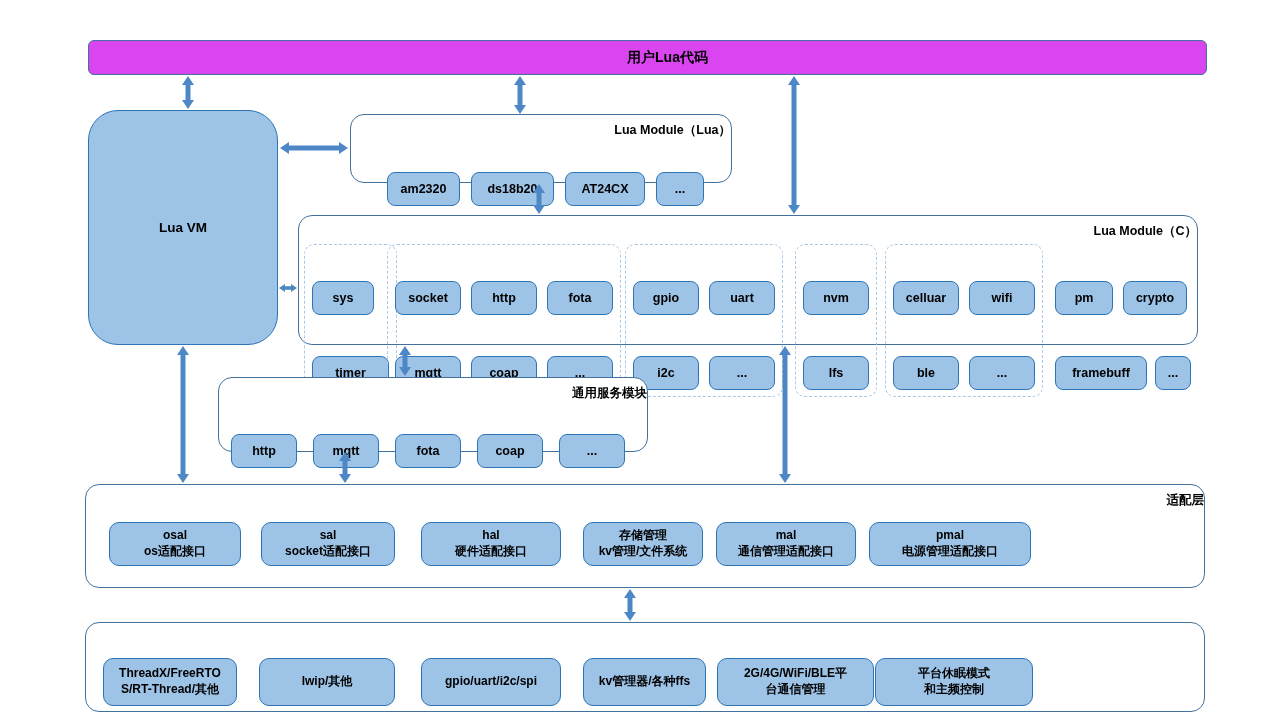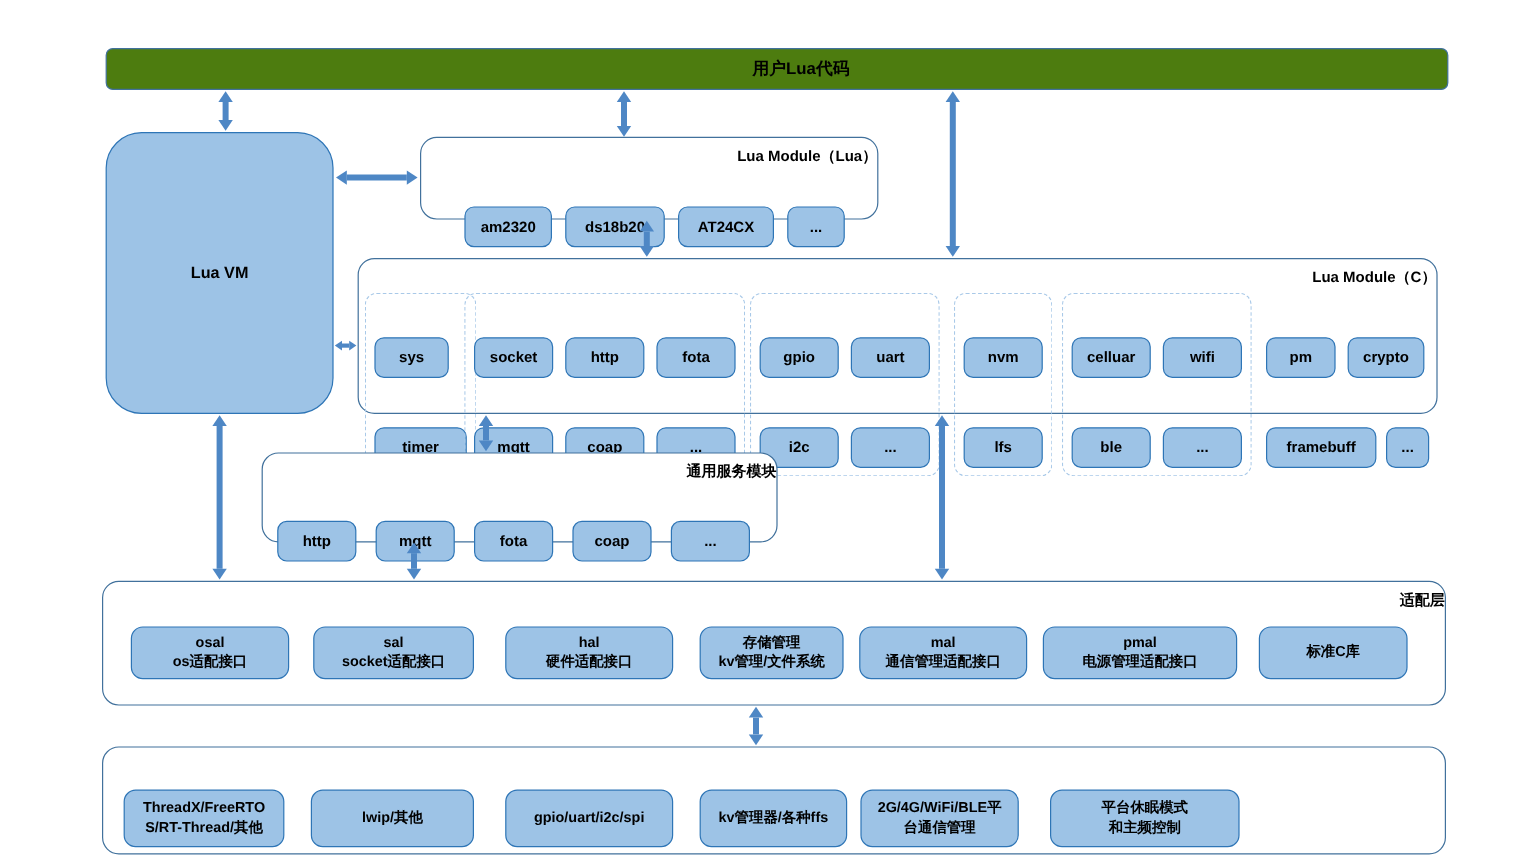--- a/index.html
+++ b/index.html
@@ -3,21 +3,21 @@
 <meta charset="utf-8">
 <style>
   html,body{margin:0;padding:0;background:#fff;}
   #screen{
     position:relative;width:1280px;height:720px;background:#ffffff;
     font-family:"Liberation Sans",sans-serif;color:#000;overflow:hidden;
   }
   #arrows{position:absolute;left:0;top:0;z-index:6;pointer-events:none;}
   .topbar{
     position:absolute;left:88px;top:40px;width:1119px;height:35px;
-    background:#4d7c0f;border:1.5px solid #41719C;border-radius:6px;
+    background:#d946ef;border:1.5px solid #41719C;border-radius:6px;
     display:flex;align-items:center;justify-content:center;
     font-weight:bold;font-size:14px;box-sizing:border-box;z-index:2;padding-left:40px;
   }
   .luavm{
     position:absolute;left:88px;top:110px;width:190px;height:235px;
     background:#9DC3E6;border:1.5px solid #2E75B6;border-radius:30px;
     display:flex;align-items:center;justify-content:center;
     font-weight:bold;font-size:13.5px;box-sizing:border-box;z-index:2;
   }
   .container{
@@ -207,28 +207,27 @@
     <div class="bigbox arow" style="left:175px;width:134px">sal
 socket适配接口</div>
     <div class="bigbox arow" style="left:497px;width:120px">存储管理
 kv管理/文件系统</div>
     <div class="bigbox arow" style="left:335px;width:140px">hal
 硬件适配接口</div>
     <div class="bigbox arow" style="left:630px;width:140px">mal
 通信管理适配接口</div>
     <div class="bigbox arow" style="left:783px;width:162px">pmal
 电源管理适配接口</div>
-    <div class="bigbox arow" style="left:963px;width:124px">标准C库</div>
   </div>
 
   <div class="container" style="left:85px;top:622px;width:1120px;height:90px">
     <div class="bigbox prow" style="left:17px;width:134px">ThreadX/FreeRTO
 S/RT-Thread/其他</div>
     <div class="bigbox prow" style="left:173px;width:136px">lwip/其他</div>
     <div class="bigbox prow" style="left:335px;width:140px">gpio/uart/i2c/spi</div>
     <div class="bigbox prow" style="left:497px;width:123px">kv管理器/各种ffs</div>
-    <div class="bigbox prow" style="left:631px;width:132px">2G/4G/WiFi/BLE平
+    <div class="bigbox prow" style="left:631px;width:157px">2G/4G/WiFi/BLE平
 台通信管理</div>
     <div class="bigbox prow" style="left:789px;width:158px">平台休眠模式
 和主频控制</div>
   </div>
 
 </div>
 
 </body></html>

